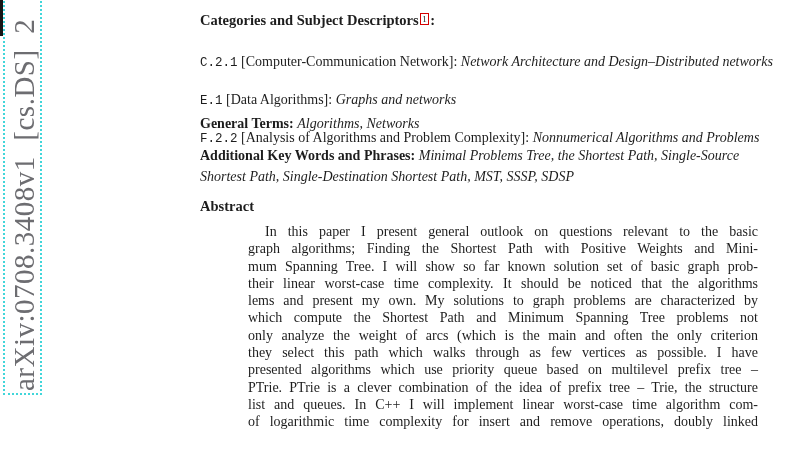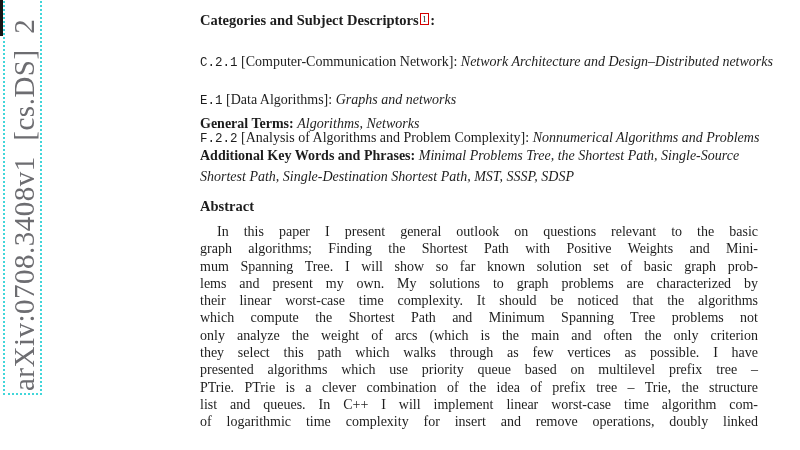--- a/index.html
+++ b/index.html
@@ -39,21 +39,21 @@
   .cat-list .row { height:16.8px; line-height:22px; white-space:nowrap;margin-top:21px; }
 
   .general  { position:absolute; top:116px; left:0; font-size:14px; white-space:nowrap; }
   .keywords { position:absolute; top:146px; left:0; width:578px; font-size:14px; }
   .keywords .kw-line { height:20.5px; line-height:20.5px; white-space:nowrap; }
 
   .abs-heading { position:absolute; top:198px; left:0; width:570px; font-size:14.5px; font-weight:bold; }
   .abs-body { position:absolute; top:223px; left:0; width:558px; font-size:14px; }
   .abs-body .aline {
     height:17.3px; line-height:17.3px;
-    text-align:justify; text-align-last:justify; white-space:normal;
+    text-align:justify; text-align-last:justify; white-space:normal;margin-left:48px;
   }
   .abs-body .aline.indent { padding-left:17px; }
 </style>
 </head>
 <body>
 
 <div class="viewport">
 
   <div class="arxiv-link-box"></div>
   <div class="arxiv-stamp">arXiv:0708.3408v1  [cs.DS]  2</div>
@@ -75,22 +75,22 @@
       <div class="kw-line"><span class="bld">Additional Key Words and Phrases: </span><span class="it">Minimal Problems Tree, the Shortest Path, Single-Source</span></div>
       <div class="kw-line"><span class="it">Shortest Path, Single-Destination Shortest Path, MST, SSSP, SDSP</span></div>
     </div>
 
     <div class="abs-heading">Abstract</div>
 
     <div class="abs-body">
       <div class="aline indent">In this paper I present general outlook on questions relevant to the basic</div>
       <div class="aline">graph algorithms; Finding the Shortest Path with Positive Weights and Mini-</div>
       <div class="aline">mum Spanning Tree. I will show so far known solution set of basic graph prob-</div>
+      <div class="aline">their linear worst-case time complexity. It should be noticed that the algorithms</div>
       <div class="aline">lems and present my own. My solutions to graph problems are characterized by</div>
-      <div class="aline">their linear worst-case time complexity. It should be noticed that the algorithms</div>
       <div class="aline">which compute the Shortest Path and Minimum Spanning Tree problems not</div>
       <div class="aline">only analyze the weight of arcs (which is the main and often the only criterion</div>
       <div class="aline">they select this path which walks through as few vertices as possible. I have</div>
       <div class="aline">presented algorithms which use priority queue based on multilevel prefix tree –</div>
       <div class="aline">PTrie. PTrie is a clever combination of the idea of prefix tree – Trie, the structure</div>
       <div class="aline">list and queues. In C++ I will implement linear worst-case time algorithm com-</div>
       <div class="aline">of logarithmic time complexity for insert and remove operations, doubly linked</div>
     </div>
 
   </div>

